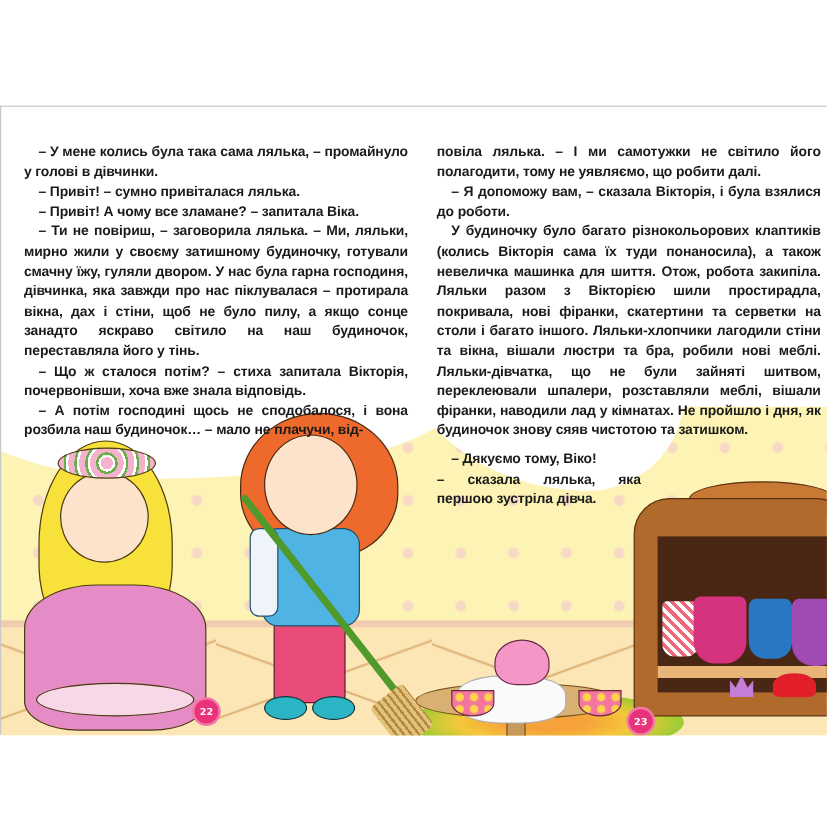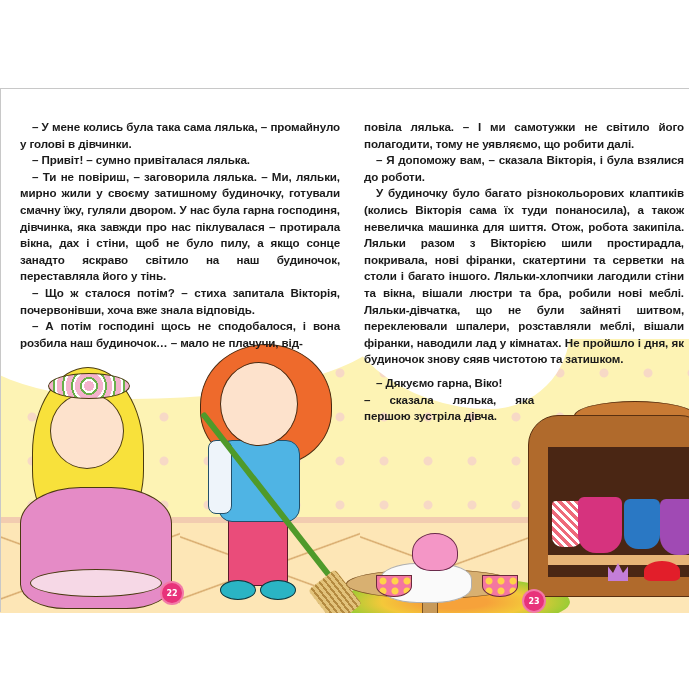--- a/index.html
+++ b/index.html
@@ -149,31 +149,32 @@
     <div class="face"></div>
     <div class="shoe-l"></div>
     <div class="shoe-r"></div>
   </div>
   <div class="broom-stick"></div>
   <div class="broom-head"></div>
 
   <div class="text col-left">
     <p class="ind">– У мене колись була така сама лялька, – промайнуло у голові в дівчинки.</p>
     <p class="ind">– Привіт! – сумно привіталася лялька.</p>
+    <p class="ind">– Привіт! А чому все зламане? – запитала Віка.</p>
     <p class="ind">– Ти не повіриш, – заговорила лялька. – Ми, ляльки, мирно жили у своєму затишному будиночку, готували смачну їжу, гуляли двором. У нас була гарна господиня, дівчинка, яка завжди про нас піклувалася – протирала вікна, дах і стіни, щоб не було пилу, а якщо сонце занадто яскраво світило на наш будиночок, переставляла його у тінь.</p>
     <p class="ind">– Що ж сталося потім? – стиха запитала Вікторія, почервонівши, хоча вже знала відповідь.</p>
     <p class="ind">– А потім господині щось не сподобалося, і вона розбила наш будиночок… – мало не плачучи, від-</p>
   </div>
 
   <div class="text col-right">
     <p>повіла лялька. – І ми самотужки не світило його полагодити, тому не уявляємо, що робити далі.</p>
     <p class="ind">– Я допоможу вам, – сказала Вікторія, і була взялися до роботи.</p>
     <p class="ind">У будиночку було багато різнокольорових клаптиків (колись Вікторія сама їх туди понаносила), а також невеличка машинка для шиття. Отож, робота закипіла. Ляльки разом з Вікторією шили простирадла, покривала, нові фіранки, скатертини та серветки на столи і багато іншого. Ляльки-хлопчики лагодили стіни та вікна, вішали люстри та бра, робили нові меблі. Ляльки-дівчатка, що не були зайняті шитвом, переклеювали шпалери, розставляли меблі, вішали фіранки, наводили лад у кімнатах. Не пройшло і дня, як будиночок знову сяяв чистотою та затишком.</p>
   </div>
   <div class="text col-right narrow" style="top:286px">
-    <p class="ind">– Дякуємо гарна, Віко!</p>
+    <p class="ind">– Дякуємо тому, Віко!</p>
     <p>– сказала лялька, яка першою зустріла дівча.</p>
   </div>
 
   <div class="page-num pn-left">22</div>
   <div class="page-num pn-right">23</div>
 </div>
 <div class="left-edge"></div>
 
 </body></html>

